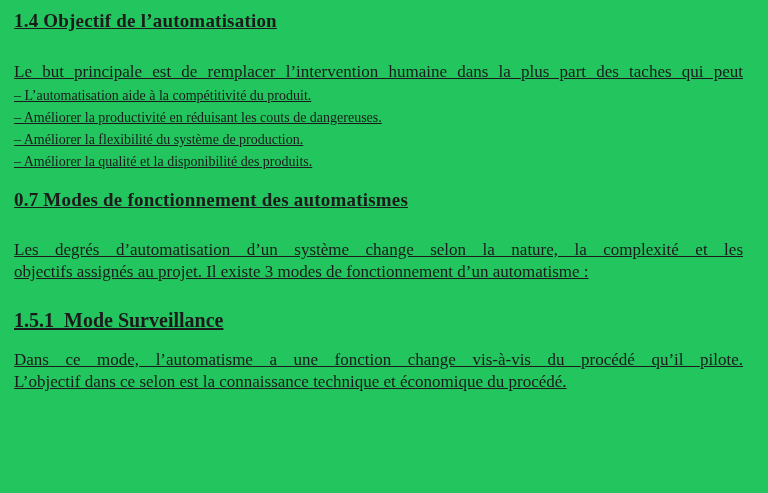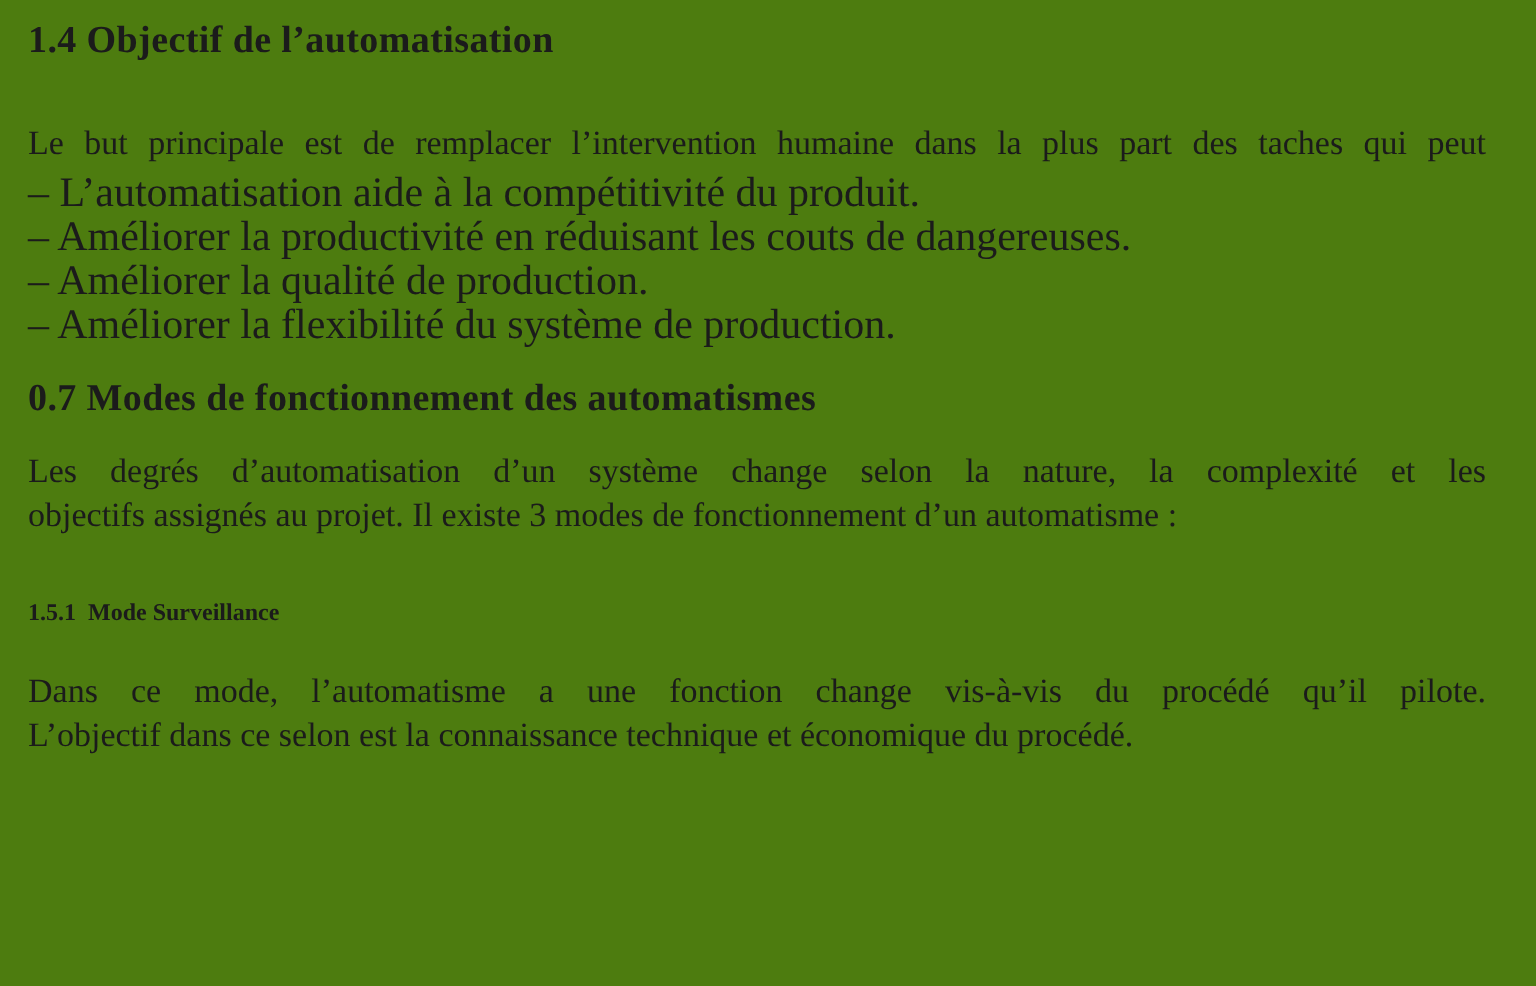--- a/index.html
+++ b/index.html
@@ -2,76 +2,77 @@
 <html lang="fr"><head>
 <meta charset="utf-8">
 <title>Document</title>
 <style>
   * { box-sizing: border-box; }
   html, body { margin: 0; padding: 0; background: #ffffff; }
   .page {
     position: relative;
     width: 768px;
     height: 493px;
-    background: #4d7c0f;
+    background: #22c55e;
     padding: 8px 25px 0 14px;
     font-family: "Liberation Serif", "DejaVu Serif", serif;
     color: #1b1b1b;
     overflow: hidden;
+    text-decoration: underline;
   }
   .h-section {
     font-size: 19px;
     font-weight: 700;
     line-height: 25px;
     margin: 0;
     letter-spacing: 0.2px;
   }
   .h-section.h2m { margin-top: 14px; }
   .h-sub {
-    font-size: 12px;
+    font-size: 20px;
     font-weight: 700;
     line-height: 22px;
     margin: 26px 0 0 0;
     white-space: pre; 
   }
   .para {
     font-size: 17px;
     line-height: 22px;
     margin: 0;
   }
   .p1 { margin-top: 28px; }
-  .p2 { margin-top: 13px; }
+  .p2 { margin-top: 27px; }
   .p3 { margin-top: 18px; }
   .line { text-align: justify; }
   .line.flush { text-align-last: justify; }
   .dash-list {
     list-style: none;
     margin: 2px 0 0 0;
     padding: 0;
-    font-size: 21px;
+    font-size: 14px;
     line-height: 22px;
   }
   .dash-list li { text-align: left; }
 </style>
 </head>
 <body>
 
 <div class="page">
 
   <h1 class="h-section">1.4 Objectif de l’automatisation</h1>
 
   <div class="para p1">
     <div class="line flush">Le but principale est de remplacer l’intervention humaine dans la plus part des taches qui peut</div>
   </div>
 
   <ul class="dash-list">
     <li>– L’automatisation aide à la compétitivité du produit.</li>
     <li>– Améliorer la productivité en réduisant les couts de dangereuses.</li>
-    <li>– Améliorer la qualité de production.</li>
     <li>– Améliorer la flexibilité du système de production.</li>
+    <li>– Améliorer la qualité et la disponibilité des produits.</li>
   </ul>
 
   <h1 class="h-section h2m">0.7 Modes de fonctionnement des automatismes</h1>
 
   <div class="para p2">
     <div class="line flush">Les degrés d’automatisation d’un système change selon la nature, la complexité et les</div>
     <div class="line">objectifs assignés au projet. Il existe 3 modes de fonctionnement d’un automatisme :</div>
   </div>
 
   <h2 class="h-sub">1.5.1  Mode Surveillance</h2>

